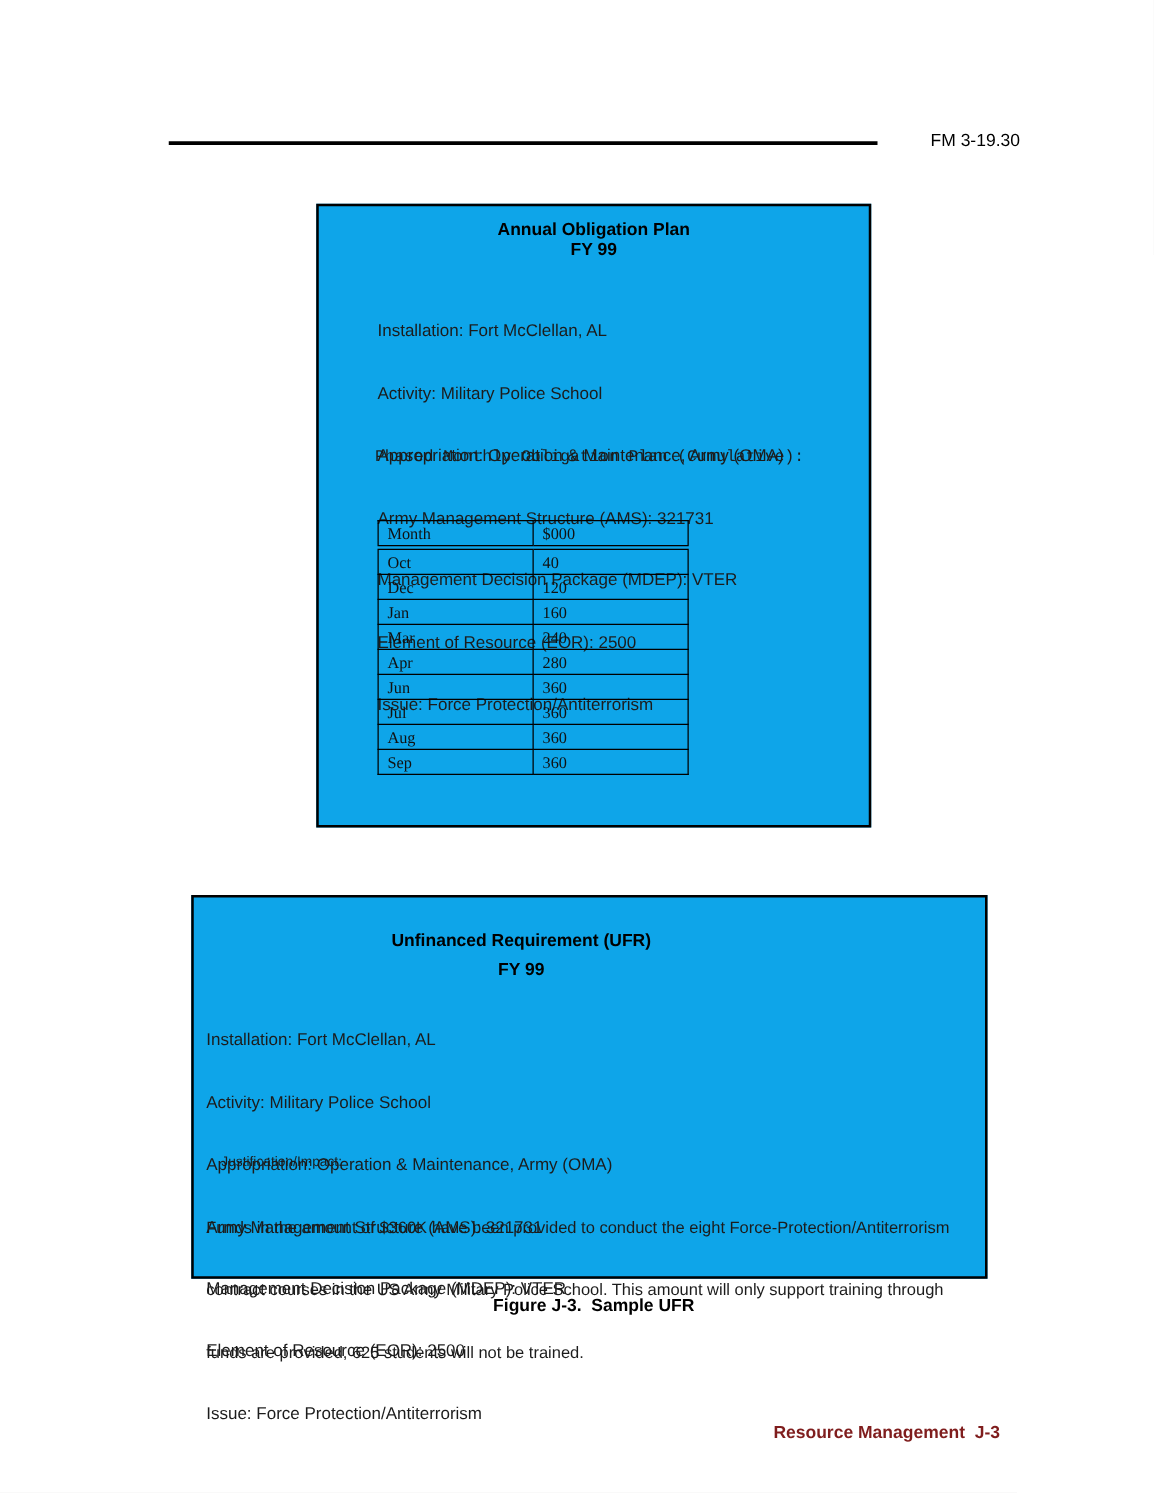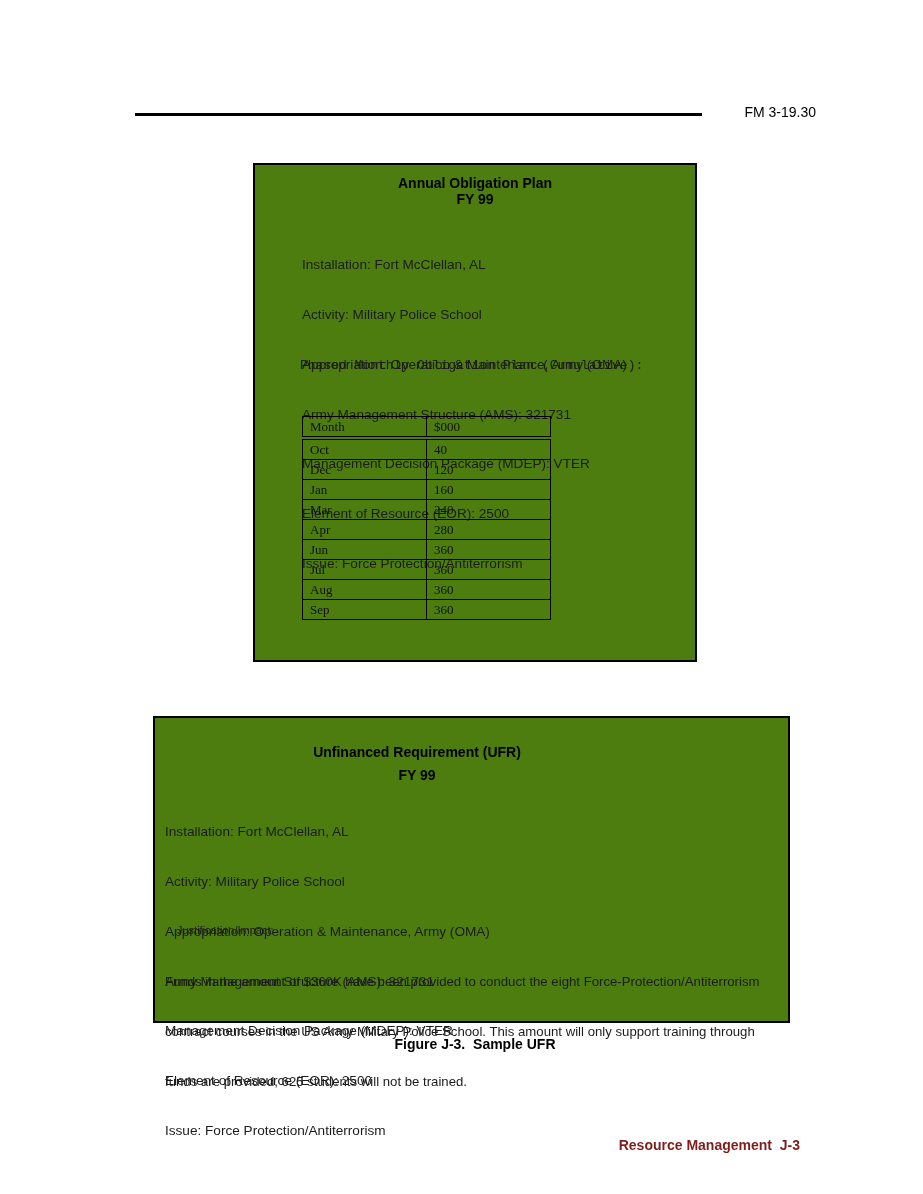--- a/index.html
+++ b/index.html
@@ -23,21 +23,21 @@
   }
   .header-ref {
     position: absolute; top: 104px; left: 600px; width: 216px;
     text-align: right; font-weight: normal; font-size: 14px; color: #000;
     white-space: pre;
   }
 
   
   .fig-box {
     position: absolute; box-sizing: border-box;
-    border: 2px solid #000; background: #4d7c0f;
+    border: 2px solid #000; background: #0ea5e9;
   }
   .box1 { left: 253px; top: 163px; width: 444px; height: 499px; }
   .box2 { left: 153px; top: 716px; width: 637px; height: 307px; }
 
   .bold-title { font-weight: bold; font-size: 14px; color: #000; }
 
   .box1-titles { position: absolute; left: 0; top: 10px; width: 100%; text-align: center; line-height: 16px; }
   .box1-body {
     position: absolute; left: 47px; top: 59px;
     font-size: 13.6px; line-height: 16.6px; white-space: pre;

